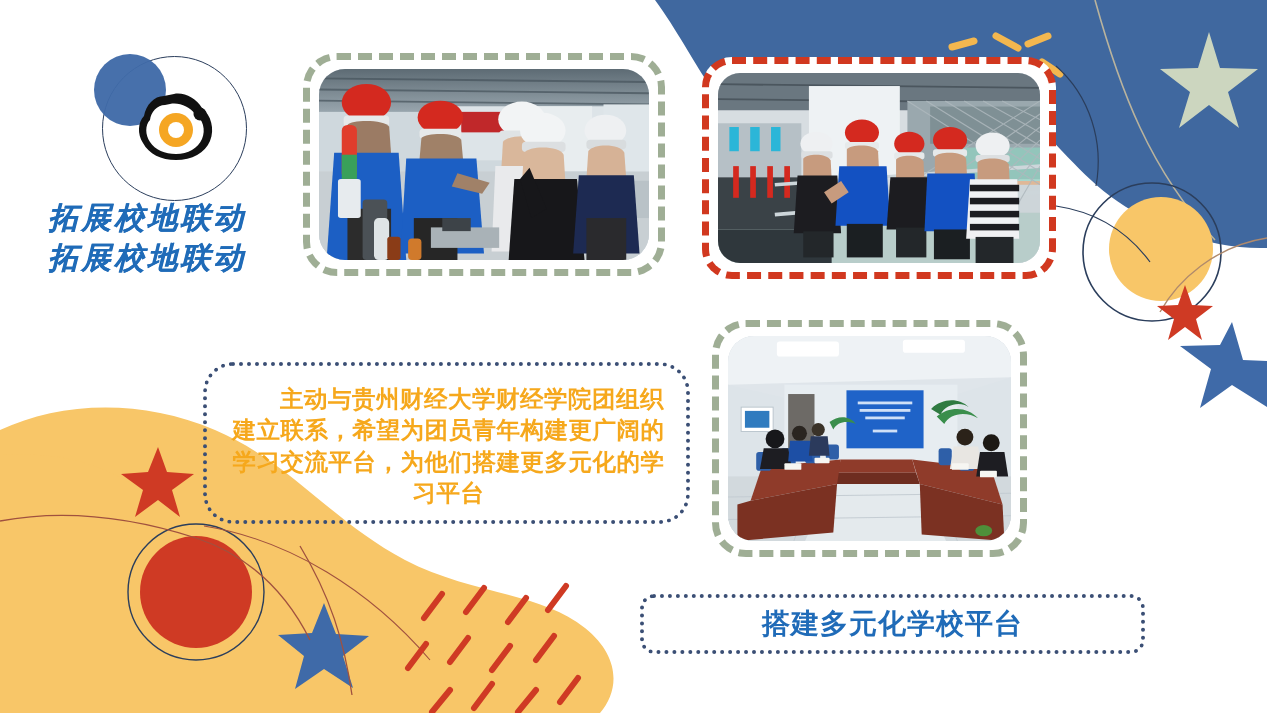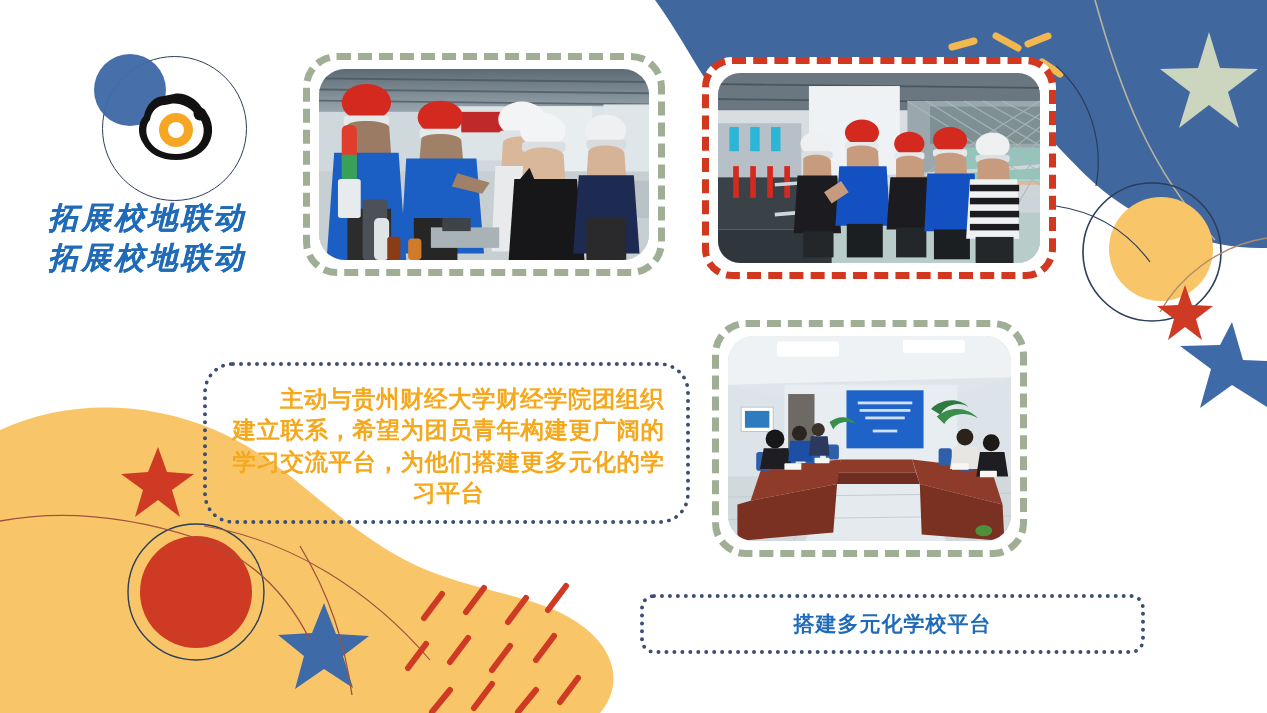--- a/index.html
+++ b/index.html
@@ -46,21 +46,21 @@
   
   #body-text-box{position:absolute;left:203px;top:362px;width:487px;height:162px;
       box-sizing:border-box;border:4px dotted #3b4f75;border-radius:30px;background:transparent;}
   #body-text{position:absolute;left:18px;top:18px;right:14px;
       color:#f6a81c;font-weight:700;font-size:23.5px;line-height:1.33;
       text-indent:2em;letter-spacing:.5px;text-align:center;}
 
   #caption-box{position:absolute;left:640px;top:594px;width:505px;height:60px;
       box-sizing:border-box;border:4px dotted #3b4f75;border-radius:14px;
       display:flex;align-items:center;justify-content:center;}
-  #caption-text{color:#1f6bb8;font-weight:700;font-size:21px;letter-spacing:1px;}
+  #caption-text{color:#1f6bb8;font-weight:700;font-size:28px;letter-spacing:1px;}
 </style>
 </head>
 <body>
 
 <div class="stage">
 
   <svg class="layer" viewBox="0 0 1267 713" xmlns="http://www.w3.org/2000/svg">
 
     <path d="M 655 0 L 1267 0 L 1267 248 C 1210 250 1150 226 1110 196
              C 1070 166 1040 120 1000 96 C 955 68 905 62 862 76

